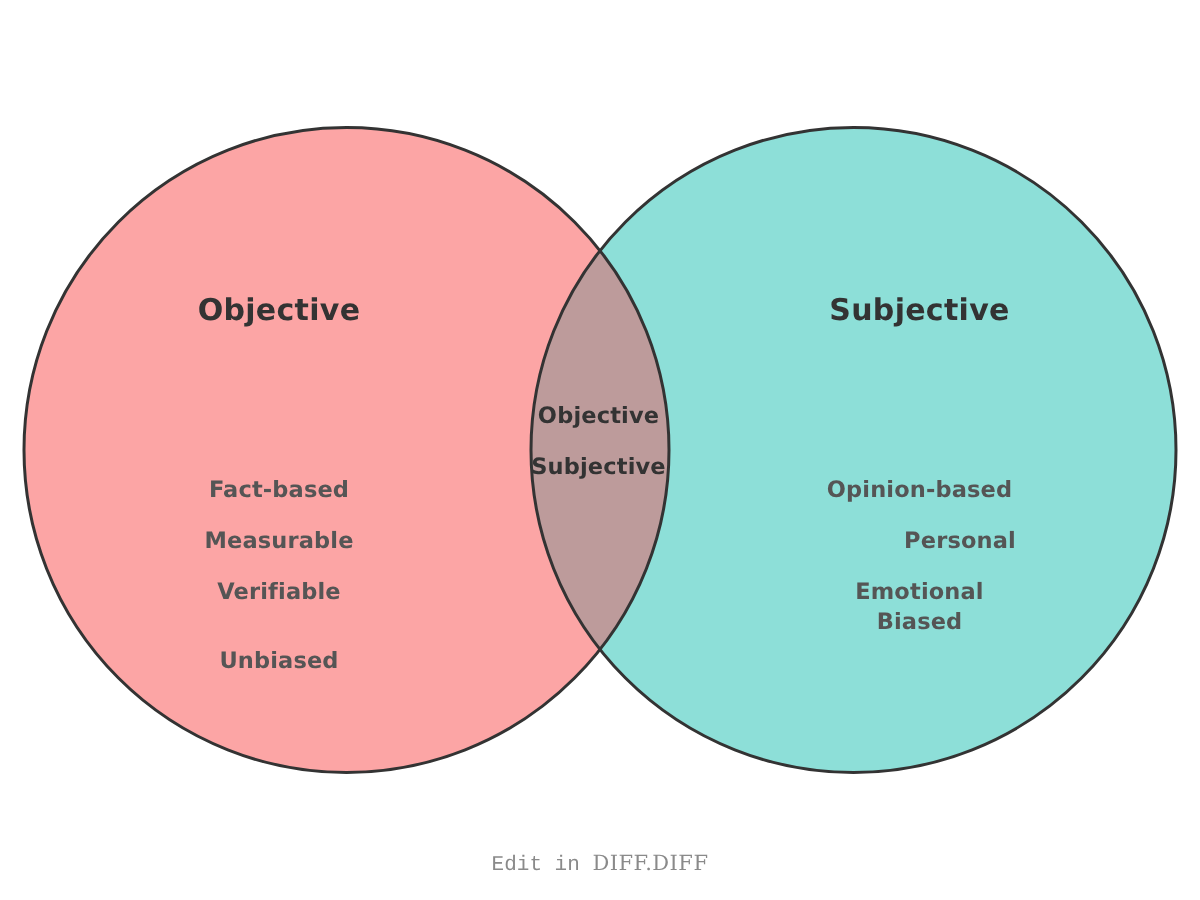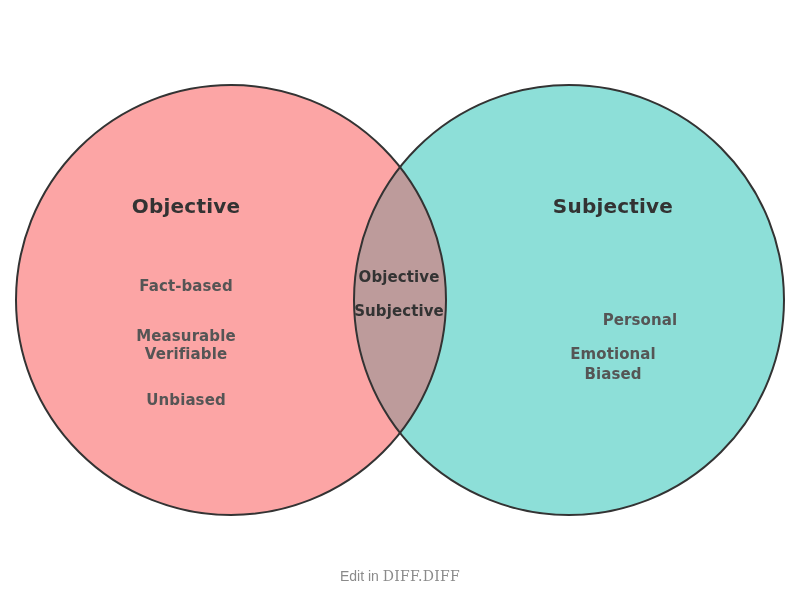--- a/index.html
+++ b/index.html
@@ -55,20 +55,21 @@
 
   .item-label {
     position: absolute;
     transform: translate(-50%, -50%);
     white-space: nowrap;
     font-size: 15px;
     font-weight: bold;
     color: #555555;
     letter-spacing: 0.1px;
     pointer-events: auto;
+    margin-top: 40px;
   }
 
   .overlap-label {
     position: absolute;
     transform: translate(-50%, -50%);
     white-space: nowrap;
     font-size: 15px;
     font-weight: bold;
     color: #333333;
     letter-spacing: 0.1px;
@@ -79,21 +80,21 @@
     position: absolute;
     left: 0;
     top: 568px;
     width: 800px;
     text-align: center;
     font-size: 14px;
     color: #8a8a8a;
     pointer-events: auto;
   }
   #footer-credit .credit-prefix {
-    font-family: Liberation Sans, sans-serif;
+    font-family: Liberation Mono, monospace;
   }
   #footer-credit .credit-brand {
     font-family: "DejaVu Serif", "Liberation Serif", serif;
     letter-spacing: 0.3px;
   }
 </style>
 </head>
 <body style="background: rgb(255, 255, 255);">
 
 <div id="venn-stage">
@@ -117,26 +118,27 @@
 
     <circle id="shape-left-stroke" cx="231" cy="300" r="215" fill="none" stroke="#333333" stroke-width="2"></circle>
     <circle id="shape-right-stroke" cx="569" cy="300" r="215" fill="none" stroke="#333333" stroke-width="2"></circle>
   </svg>
 
   <div class="txt-layer">
 
     <div class="set-title" style="left:186px; top:206px;">Objective</div>
 
     <div class="item-label" style="left:186px; top:286px;">Fact-based</div>
-    <div class="item-label" style="left:186px; top:336px;">Measurable</div>
+    <div class="item-label" style="left:186px; top:320px;">Measurable</div>
     <div class="item-label" style="left:186px; top:354px;">Verifiable</div>
     <div class="item-label" style="left:186px; top:400px;">Unbiased</div>
 
     <div class="set-title" style="left:613px; top:206px;">Subjective</div>
 
+    <div class="item-label" style="left:613px; top:286px;">Opinion-based</div>
     <div class="item-label" style="left:640px; top:320px;">Personal</div>
     <div class="item-label" style="left:613px; top:354px;">Emotional</div>
     <div class="item-label" style="left:613px; top:374px;">Biased</div>
 
     <div class="overlap-label" style="left:399px; top:277px;">Objective</div>
     <div class="overlap-label" style="left:399px; top:311px;">Subjective</div>
 
   </div>
 
   <div id="footer-credit" style="color: rgb(138, 138, 138);"><span class="credit-prefix">Edit in </span><span class="credit-brand">DIFF.DIFF</span></div>

